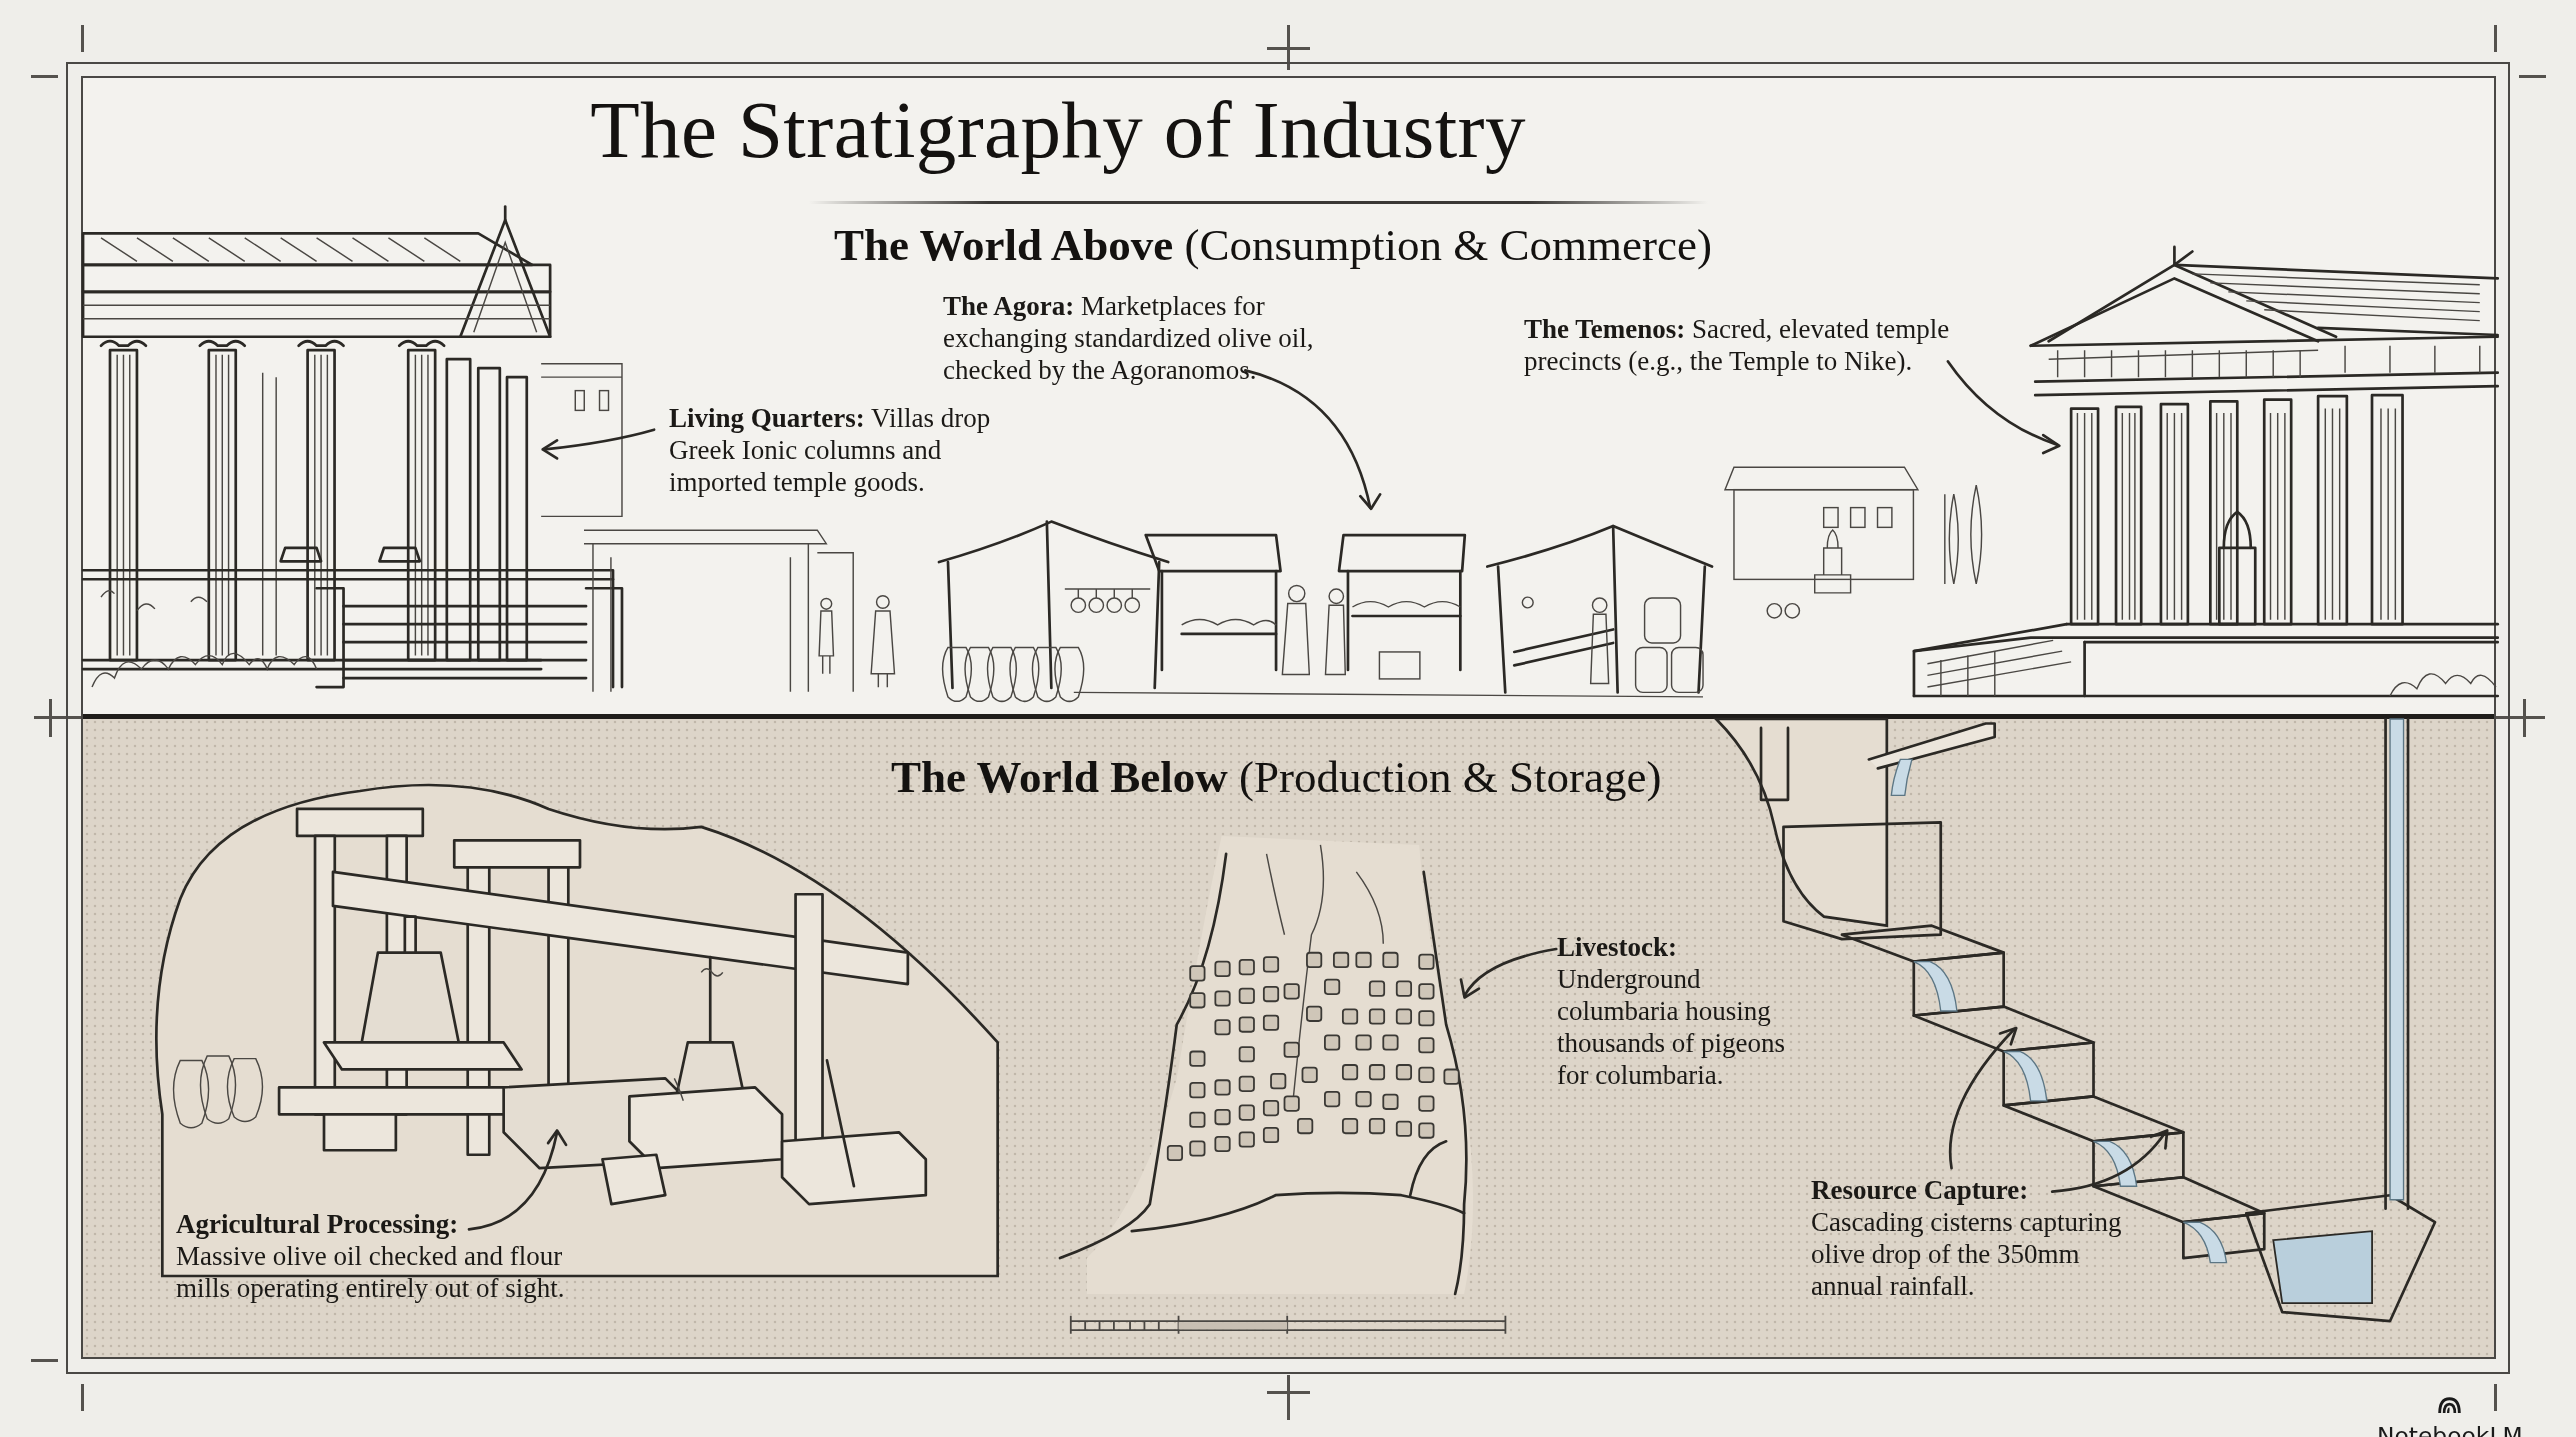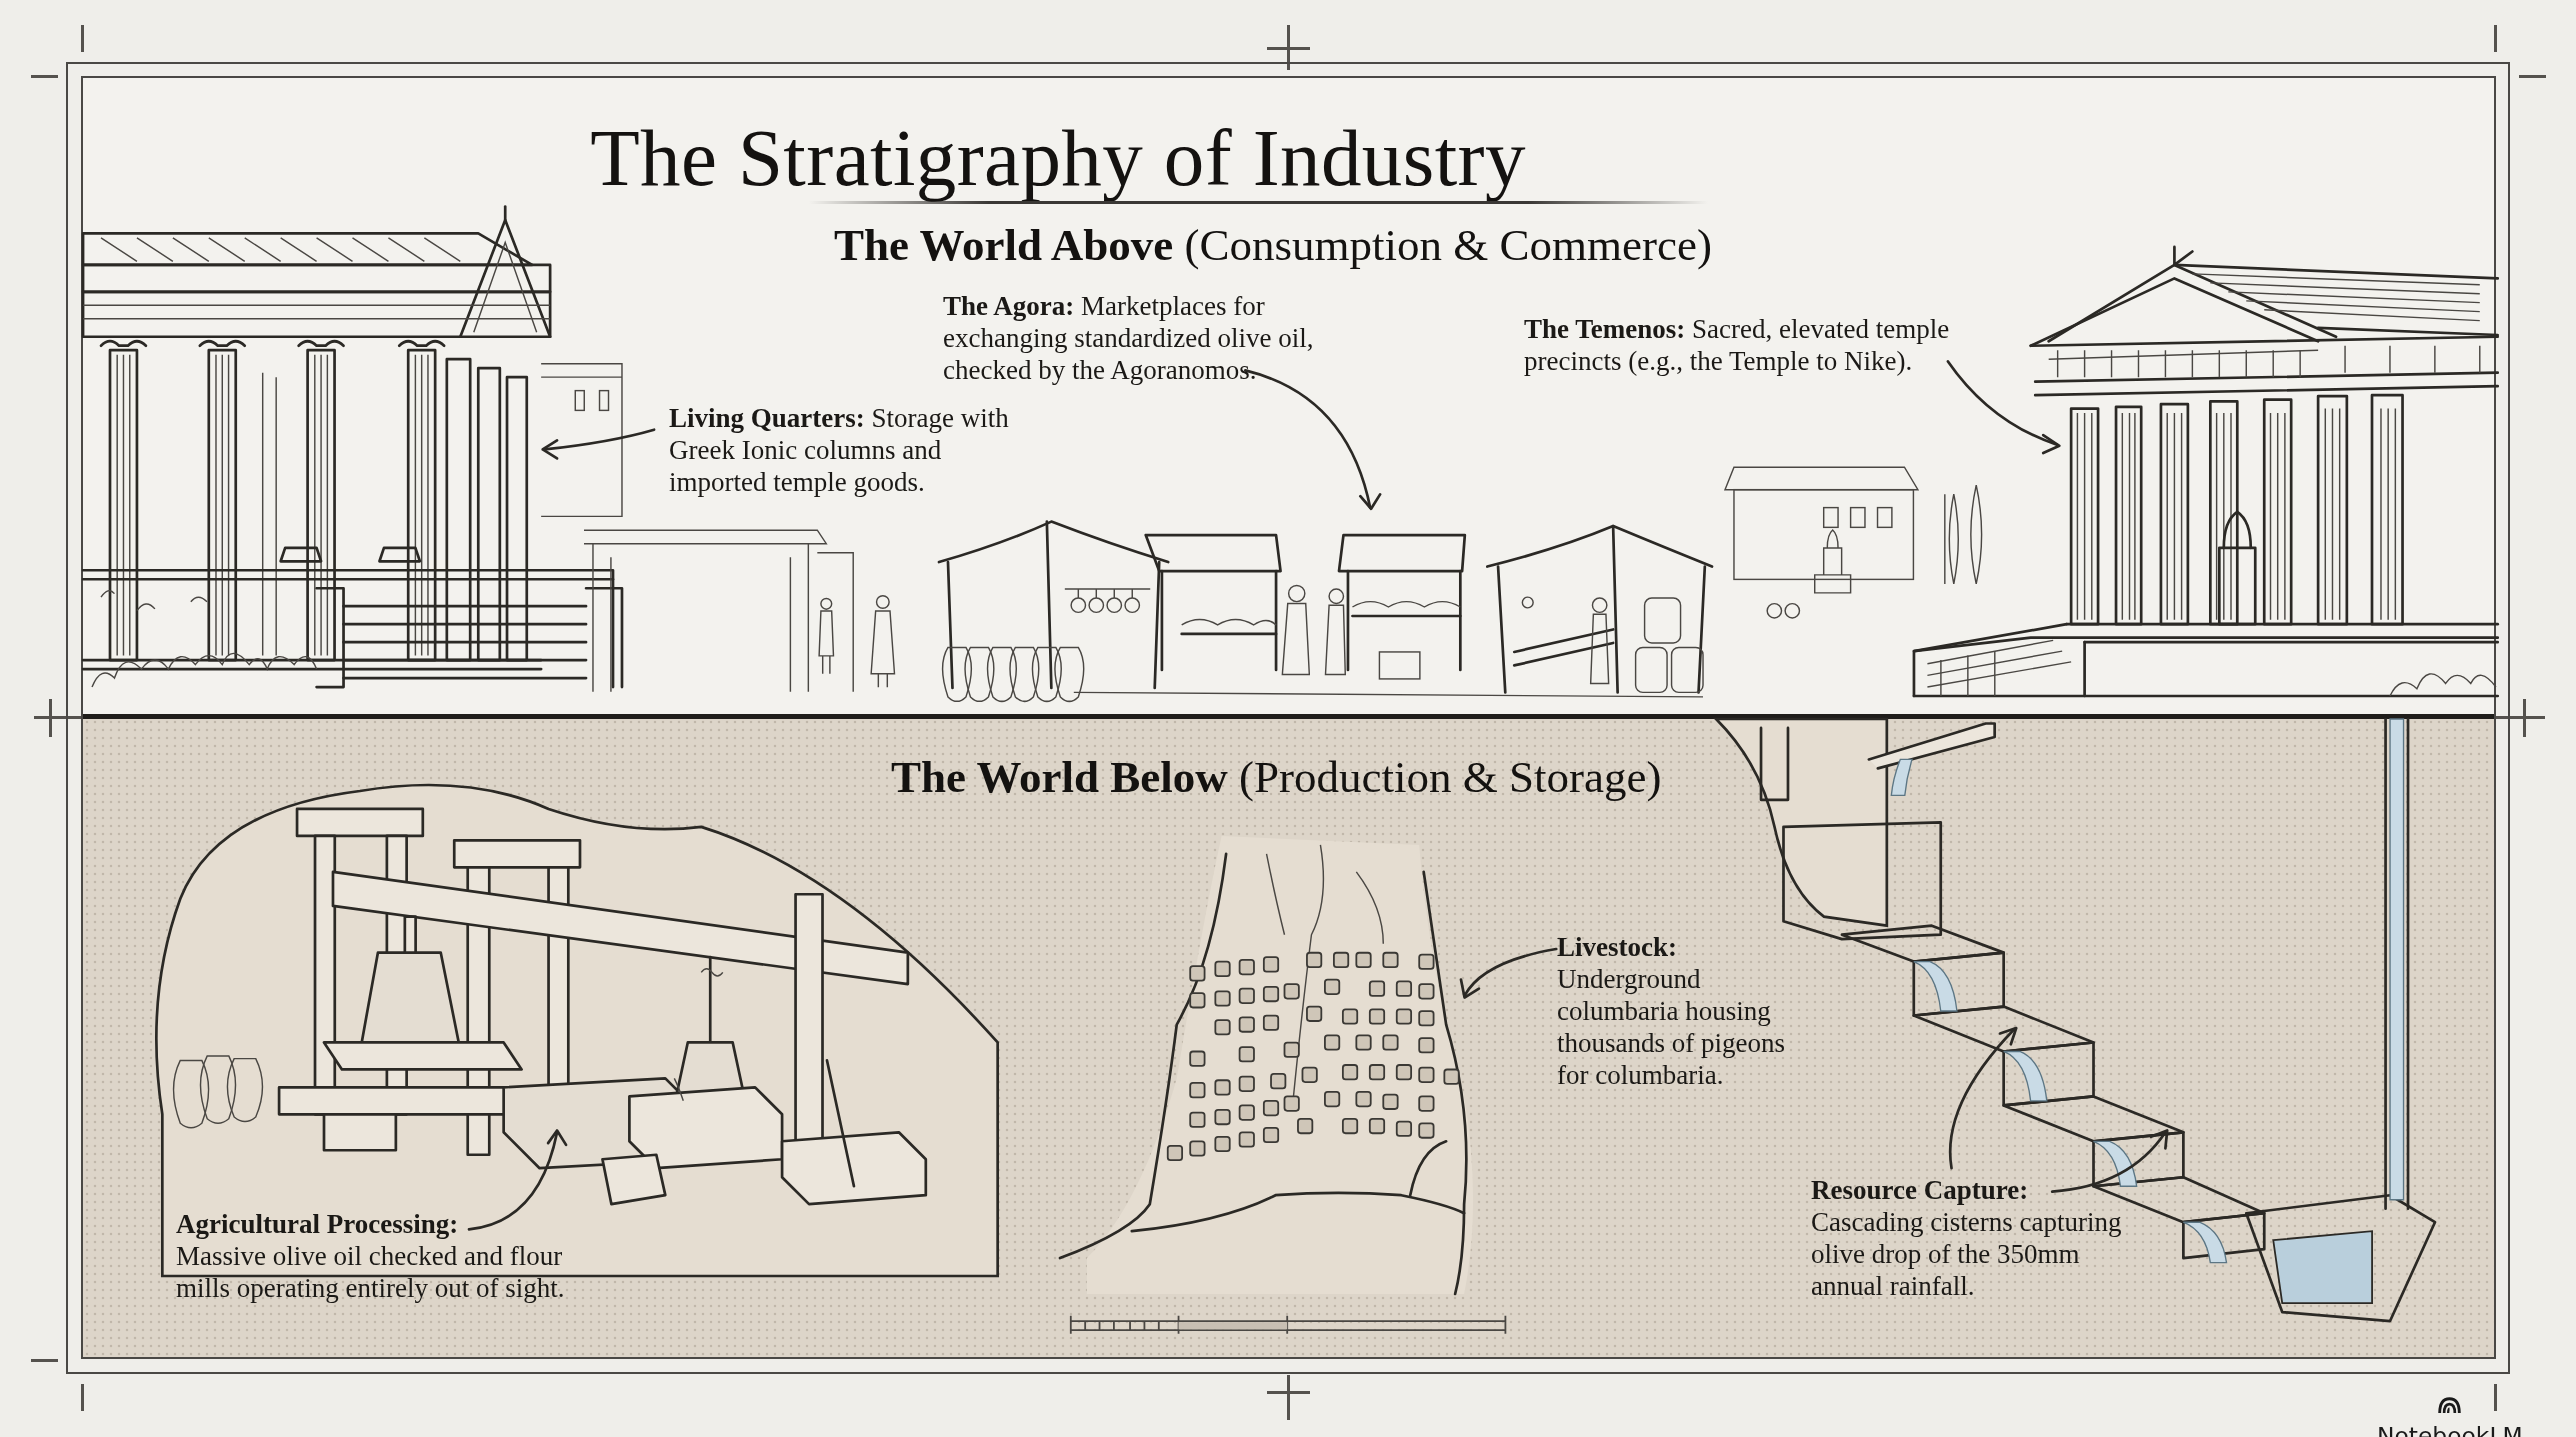--- a/index.html
+++ b/index.html
@@ -9,21 +9,21 @@
     font-family: "DejaVu Serif", "Liberation Serif", serif;
     color: #1c1a17;
   }
   .frame-outer { position:absolute; left:66px; top:62px; width:2444px; height:1312px; border:2.7px solid #4a4845; box-sizing:border-box; }
   .frame-inner { position:absolute; left:81px; top:76px; width:2415px; height:1283px; border:2.7px solid #4a4845; box-sizing:border-box; background:#f3f2ee; overflow:hidden; }
   .below-bg { position:absolute; left:0; top:640px; width:100%; height:643px;
     background-color:#ddd5c9;
     background-image: radial-gradient(rgba(120,105,90,0.28) 1.4px, transparent 1.6px);
     background-size: 8px 8px; }
   .ground-line { position:absolute; left:0; top:636px; width:100%; height:4.5px; background:#1f1d1a; }
-  .title { position:absolute; left:0; width:2116px; top:90px; text-align:center; font-family:"Liberation Serif","DejaVu Serif",serif; font-size:81px; line-height:1; color:#141210; letter-spacing:0.4px;margin-top:28px; }
+  .title { position:absolute; left:0; width:2116px; top:90px; text-align:center; font-family:"Liberation Serif","DejaVu Serif",serif; font-size:81px; line-height:1; color:#141210; letter-spacing:0.4px; }
   .title-rule { position:absolute; left:809px; top:201px; width:899px; height:2.7px; background:linear-gradient(90deg, rgba(40,40,40,0) 0%, #3a3835 20%, #3a3835 80%, rgba(40,40,40,0) 100%); }
   .section-head { position:absolute; font-family:"Liberation Serif","DejaVu Serif",serif; font-size:45px; line-height:1; color:#141210; white-space:nowrap;text-align:center; }
   .section-head b { font-weight:bold; }
   .label { position:absolute; font-family:"Liberation Serif","DejaVu Serif",serif; font-size:27px; line-height:32px; color:#1b1916; }
   .label b { font-weight:bold; }
   .label .line { display:block; white-space:nowrap; }
   svg { position:absolute; overflow:visible; }
   .ink { fill:none; stroke:#2b2925; stroke-width:3; stroke-linecap:round; stroke-linejoin:round; }
   .thin { fill:none; stroke:#4a4743; stroke-width:1.6; }
   .brand { position:absolute; left:2377px; top:1395px; font-family:"DejaVu Sans","Liberation Sans",sans-serif; font-size:23.4px; color:#1a1a1a; display:flex; align-items:center; gap:7.2px;flex-direction:column; }
@@ -432,21 +432,21 @@
 <svg style="left:1069px;top:1314px;" width="440" height="21.6" viewBox="0 0 490 24">
   <g stroke="#4a4743" stroke-width="2" fill="none">
     <path d="M2 2 L2 22 M122 2 L122 22 M243 2 L243 22 M486 2 L486 22"></path>
     <path d="M2 8 L486 8 M2 18 L486 18"></path>
     <path d="M18 8 L18 18 M34 8 L34 18 M50 8 L50 18 M68 8 L68 18 M84 8 L84 18 M100 8 L100 18"></path>
   </g>
   <rect x="122" y="9" width="121" height="8" fill="#c8bfb3"></rect>
 </svg>
 
 <div class="label" style="left:669px;top:402px;">
-  <span class="line"><b>Living Quarters:</b><span> Storage with</span></span>
+  <span class="line"><b>Living Quarters:</b><span> Villas drop</span></span>
   <span class="line">Greek Ionic columns and</span>
   <span class="line">imported temple goods.</span>
 </div>
 
 <div class="label" style="left:943px;top:290px;">
   <span class="line"><b>The Agora:</b><span> Marketplaces for</span></span>
   <span class="line">exchanging standardized olive oil,</span>
   <span class="line">checked by the Agoranomos.</span>
 </div>
 

